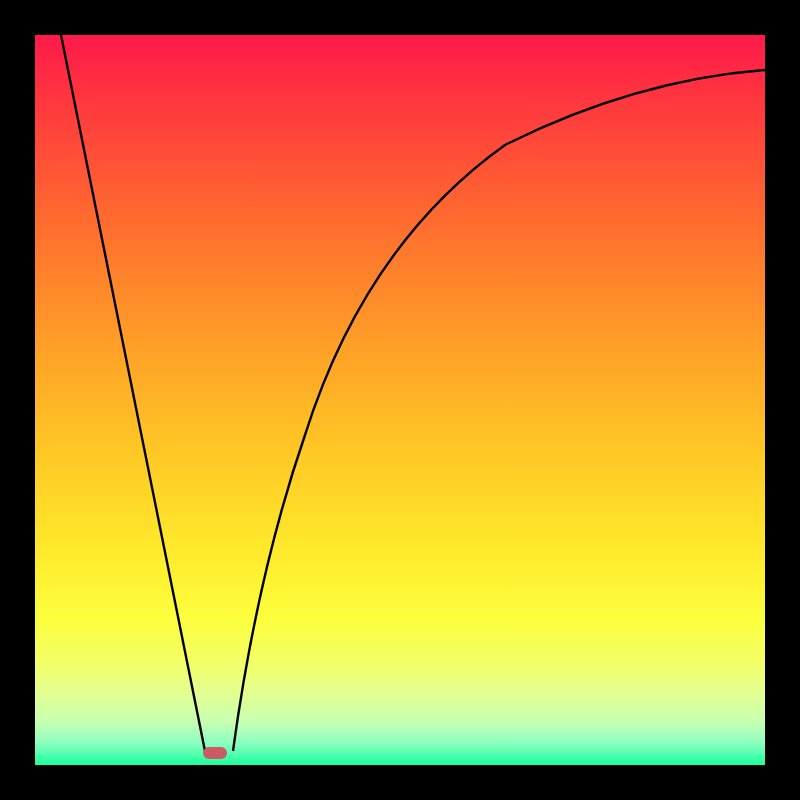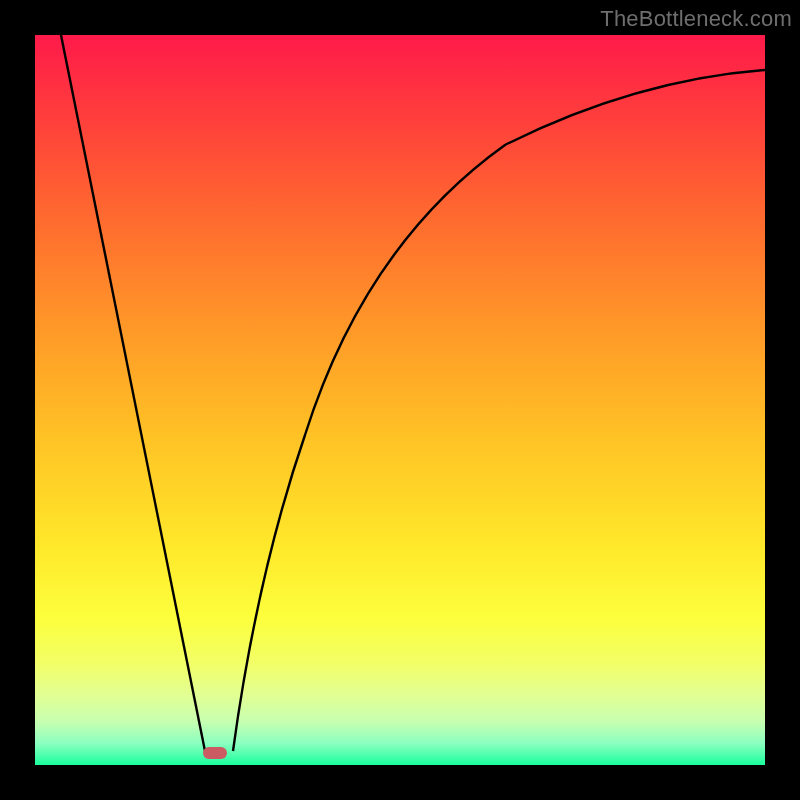--- a/index.html
+++ b/index.html
@@ -83,14 +83,13 @@
     </svg>
 
     <svg class="curve" viewBox="0 0 730 730" preserveAspectRatio="none">
       <path fill="none" stroke="#000" stroke-width="2.4" d="M 26 0 L 170 716"></path>
       <path fill="none" stroke="#000" stroke-width="2.4" d="M 198 716 Q 222 540 270 400 Q 330 210 470 110 Q 600 45 730 35"></path>
     </svg>
 
     <div class="marker" style="left: 180px; top: 718px; background: rgb(203, 90, 98);"></div>
   </div>
 
-  <div class="watermark">TheBottleneck.com</div>
 </div>
 
 </body></html>

